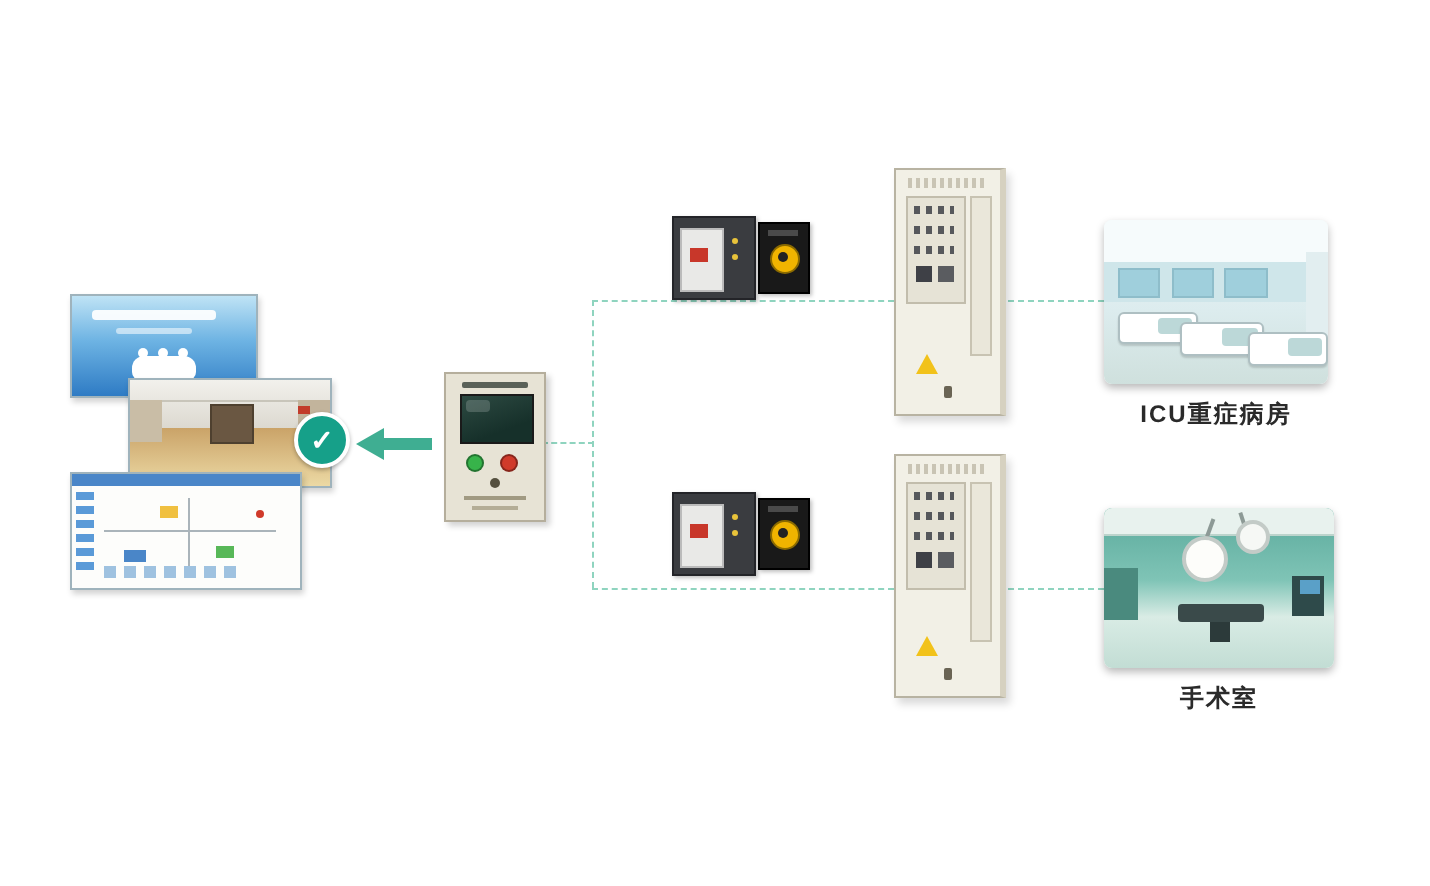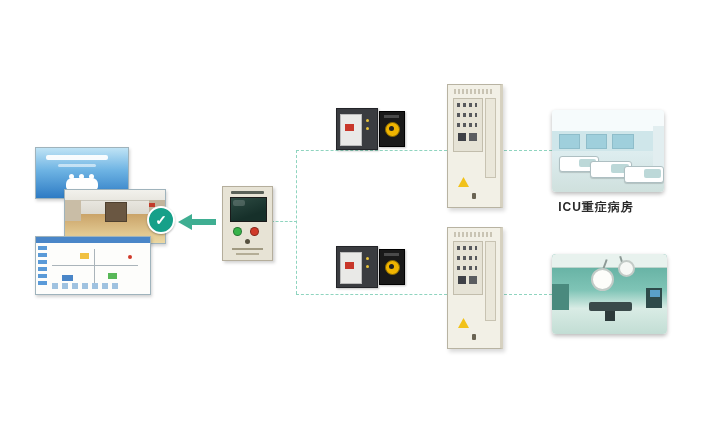--- a/index.html
+++ b/index.html
@@ -127,21 +127,21 @@
   .or-arm2{position:absolute;left:60%;top:2%;width:2px;height:12px;background:#8d9a96;transform:rotate(-18deg);}
   .or-light1{position:absolute;left:34%;top:18%;width:19px;height:19px;border-radius:50%;background:#fdfdfa;border:2px solid #c3cbc7;}
   .or-light2{position:absolute;left:57%;top:8%;width:13px;height:13px;border-radius:50%;background:#f6f8f5;border:2px solid #c3cbc7;}
   .or-table{position:absolute;left:32%;top:60%;width:38%;height:11%;background:#3a4a4a;border-radius:2px;}
   .or-base{position:absolute;left:46%;top:71%;width:9%;height:13%;background:#2c3a3a;}
   .or-monitor{position:absolute;right:4%;top:42%;width:14%;height:26%;background:#2e4a4a;}
   .or-monscr{position:absolute;right:6%;top:45%;width:9%;height:9%;background:#5aa0c8;}
   .or-cab{position:absolute;left:0;top:38%;width:15%;height:32%;background:#4a8a7e;}
 
   .room-label{position:absolute;text-align:center;font-size:12px;font-weight:bold;color:#2a2a2a;letter-spacing:1px;}
-  .lbl-icu{left:540px;top:199px;width:112px;}
+  .lbl-icu{left:552px;top:199px;width:112px;}
   .lbl-or{left:552px;top:341px;width:115px;}
 </style>
 </head>
 <body>
 
 <div class="canvas">
 
   <div class="screen s1">
     <div class="clip">
       <div class="bg"></div>
@@ -287,14 +287,15 @@
     <div class="or-arm1"></div>
     <div class="or-arm2"></div>
     <div class="or-light1"></div>
     <div class="or-light2"></div>
     <div class="or-cab"></div>
     <div class="or-table"></div>
     <div class="or-base"></div>
     <div class="or-monitor"></div>
     <div class="or-monscr"></div>
   </div>
+  <div class="room-label lbl-or">手术室</div>
 
 </div>
 
 </body></html>

